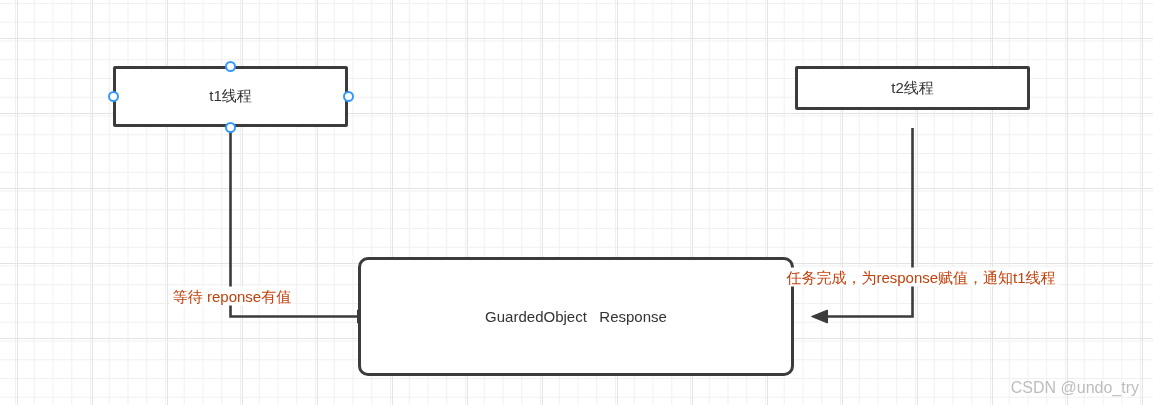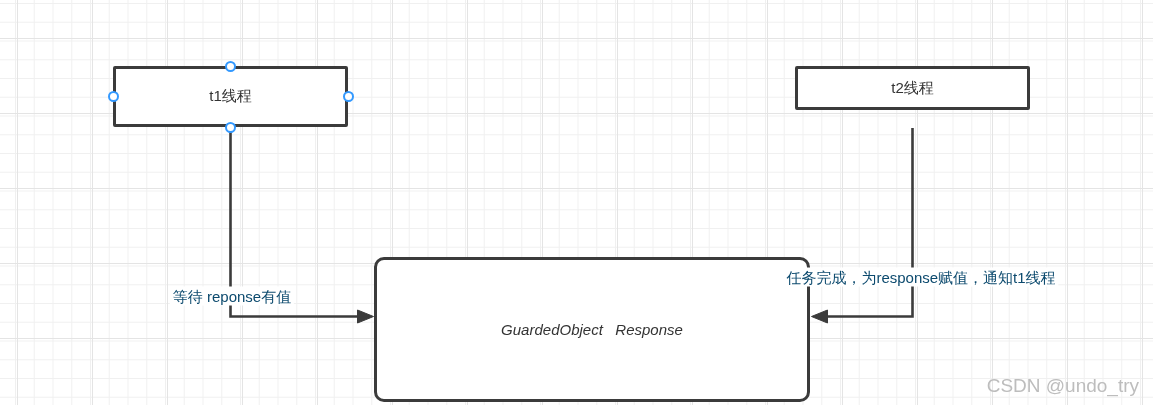--- a/index.html
+++ b/index.html
@@ -48,32 +48,32 @@
     width: 11px;
     height: 11px;
     border: 2px solid #3399ff;
     background: #ffffff;
     border-radius: 50%;
   }
   .edge-label {
     position: absolute;
     transform: translate(-50%, -50%);
     background: #ffffff;
-    color: #0c4a6e;
+    color: #c2410c;
     font-size: 15px;
     line-height: 19px;
     padding: 0 3px;
     white-space: pre;
   }
   .watermark {
     position: absolute;
     right: 14px;
     bottom: 8px;
     color: #bdbdbd;
-    font-size: 19px;
+    font-size: 16px;
     white-space: pre;
   }
 </style>
 </head>
 <body>
 
 <div class="canvas">
 
   <svg class="edges-svg" viewBox="0 0 1153 405">
     <g>
@@ -92,21 +92,21 @@
 
   <div class="handle" style="left:225px; top:60.5px;"></div>
   <div class="handle" style="left:107.5px; top:91px;"></div>
   <div class="handle" style="left:342.5px; top:91px;"></div>
   <div class="handle" style="left:225px; top:121.5px;"></div>
 
   <div class="node node-rect" style="left:795px; top:66px; width:235px; height:44px;">
     <span class="node-label">t2线程</span>
   </div>
 
-  <div class="node node-rounded" style="left:374px; top:257px; width:436px; height:145px;font-style:italic;">
+  <div class="node node-rounded" style="left:358px; top:257px; width:436px; height:119px;">
     <span class="node-label">GuardedObject   Response</span>
   </div>
 
   <div class="edge-label" style="left:232px; top:296px;">等待 reponse有值</div>
   <div class="edge-label" style="left:921px; top:277px;">任务完成，为response赋值，通知t1线程</div>
 
   <div class="watermark">CSDN @undo_try</div>
 
 </div>
 

